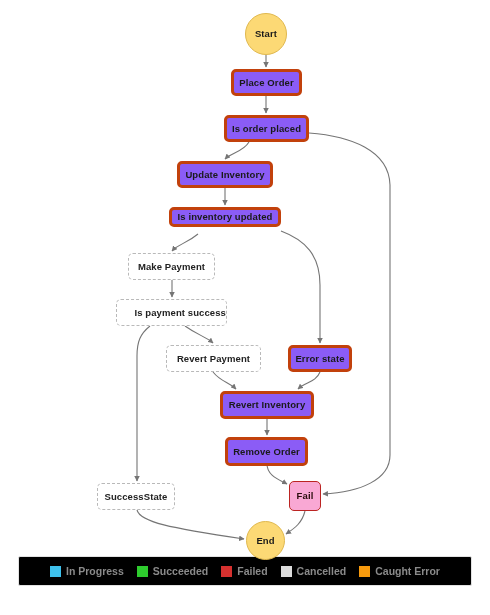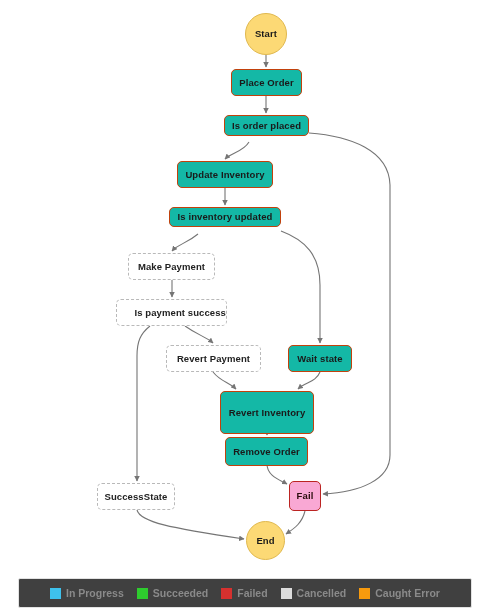--- a/index.html
+++ b/index.html
@@ -35,22 +35,22 @@
     justify-content: center;
     font-size: 9.5px;
     font-weight: bold;
     letter-spacing: 0.1px;
     line-height: 1;
     white-space: nowrap;
     color: #1a1a1a;
     z-index: 2;
   }
   .node.task {
-    background: #14b8a6;
-    border: 1px solid #c2410c;
+    background: #8b5cf6;
+    border: 3px solid #c2410c;
     border-radius: 5px;
   }
   .node.cancelled {
     background: #ffffff;
     border: 1px dashed #b9b9b9;
     border-radius: 5px;
     color: #222222;
   }
   .node.failed {
     background: #f9a8d4;
@@ -60,25 +60,25 @@
   }
   .node.terminal {
     background: #fcd975;
     border: 1px solid #e0b84e;
     border-radius: 50%;
   }
 
   #legend {
     position: absolute;
     left: 18px;
-    top: 578px;
+    top: 556px;
     width: 454px;
     height: 30px;
     box-sizing: border-box;
-    background: #404040;
+    background: #000000;
     border: 1px solid #e2e2e2;
     border-radius: 2px;
     display: flex;
     align-items: center;
     justify-content: center;
     gap: 13px;
   }
   .legend-item {
     display: flex;
     align-items: center;
@@ -129,42 +129,42 @@
     </g>
   </svg>
 
   <div id="node-layer">
       <div class="node terminal" style="left: 245px; top: 13px; width: 42px; height: 42px;">
         <span>Start</span>
       </div>
       <div class="node task" style="left: 231px; top: 69px; width: 71px; height: 27px;">
         <span>Place Order</span>
       </div>
-      <div class="node task" style="left: 224px; top: 115px; width: 85px; height: 21px;">
+      <div class="node task" style="left: 224px; top: 115px; width: 85px; height: 27px;">
         <span>Is order placed</span>
       </div>
       <div class="node task" style="left: 177px; top: 161px; width: 96px; height: 27px;">
         <span>Update Inventory</span>
       </div>
       <div class="node task" style="left: 169px; top: 207px; width: 112px; height: 20px;">
         <span>Is inventory updated</span>
       </div>
       <div class="node cancelled" style="left: 128px; top: 253px; width: 87px; height: 27px;">
         <span>Make Payment</span>
       </div>
       <div class="node cancelled" style="left: 116px; top: 299px; width: 111px; height: 27px; justify-content: flex-end;">
         <span>Is payment success</span>
       </div>
       <div class="node cancelled" style="left: 166px; top: 345px; width: 95px; height: 27px;">
         <span>Revert Payment</span>
       </div>
       <div class="node task" style="left: 288px; top: 345px; width: 64px; height: 27px;">
-        <span>Wait state</span>
-      </div>
-      <div class="node task" style="left: 220px; top: 391px; width: 94px; height: 43px;">
+        <span>Error state</span>
+      </div>
+      <div class="node task" style="left: 220px; top: 391px; width: 94px; height: 28px;">
         <span>Revert Inventory</span>
       </div>
       <div class="node task" style="left: 225px; top: 437px; width: 83px; height: 29px;">
         <span>Remove Order</span>
       </div>
       <div class="node cancelled" style="left: 97px; top: 483px; width: 78px; height: 27px;">
         <span>SuccessState</span>
       </div>
       <div class="node failed" style="left: 289px; top: 481px; width: 32px; height: 30px;">
         <span>Fail</span>

